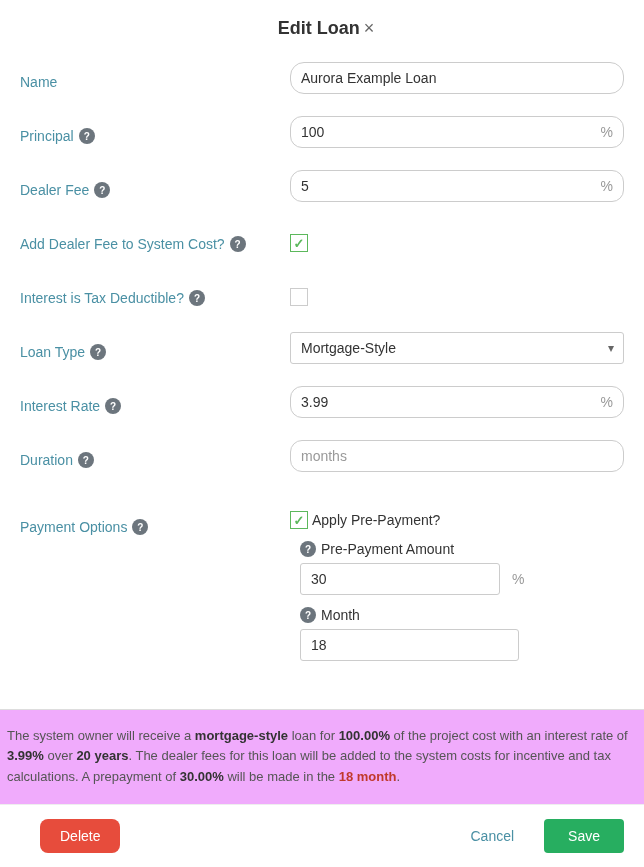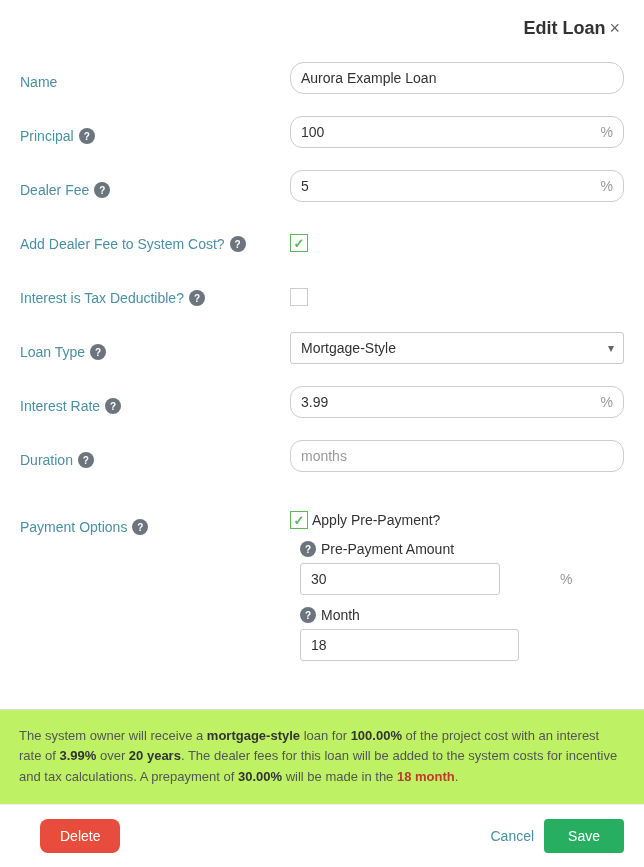--- a/index.html
+++ b/index.html
@@ -16,21 +16,21 @@
       width: 644px;
       min-height: 867px;
       position: relative;
       display: flex;
       flex-direction: column;
       box-shadow: 0 2px 10px rgba(0,0,0,0.2);
     }
     .modal-header {
       padding: 18px 20px 10px 32px;
       display: flex;
-      justify-content: flex-end;
+      justify-content: center;
       align-items: center;
       border-bottom: none;
     }
     .modal-title {
       font-size: 18px;
       font-weight: bold;
       color: #333;
     }
     .close-btn {
       background: none;
@@ -181,21 +181,20 @@
       color: #333;
       margin-bottom: 6px;
     }
     .sub-input-wrap {
       display: flex;
       align-items: center;
       border: 1px solid #ccc;
       border-radius: 3px;
       background: #fff;
       width: 200px;
-      gap: 48px;
     }
     .sub-input-wrap input {
       flex: 1;
       border: none;
       outline: none;
       padding: 7px 10px;
       font-size: 14px;
       color: #333;
       background: transparent;
     }
@@ -207,23 +206,23 @@
     .sub-input-plain {
       border: 1px solid #ccc;
       border-radius: 3px;
       padding: 7px 10px;
       font-size: 14px;
       color: #333;
       outline: none;
       width: 219px;
     }
     .modal-footer-summary {
-      background: #bef264;
+      background: #f0abfc;
       border-top: 1px solid #ddd;
-      padding: 16px 19px;
+      padding: 16px 7px;
       font-size: 13px;
       color: #555;
       line-height: 1.6;
     }
     .modal-footer-summary b {
       font-weight: bold;
       color: #333;
     }
     .modal-footer-summary .highlight {
       color: #c0392b;
@@ -241,21 +240,21 @@
       color: white;
       border: none;
       border-radius: 8px;
       padding: 9px 20px;
       font-size: 14px;
       cursor: pointer;
       margin-left: 20px;
     }
     .actions-right {
       display: flex;
-      gap: 0;
+      gap: 20px;
     }
     .btn-cancel {
       background: none;
       border: none;
       color: #4a90a4;
       font-size: 14px;
       cursor: pointer;
       padding: 9px 10px;
     }
     .btn-save {

